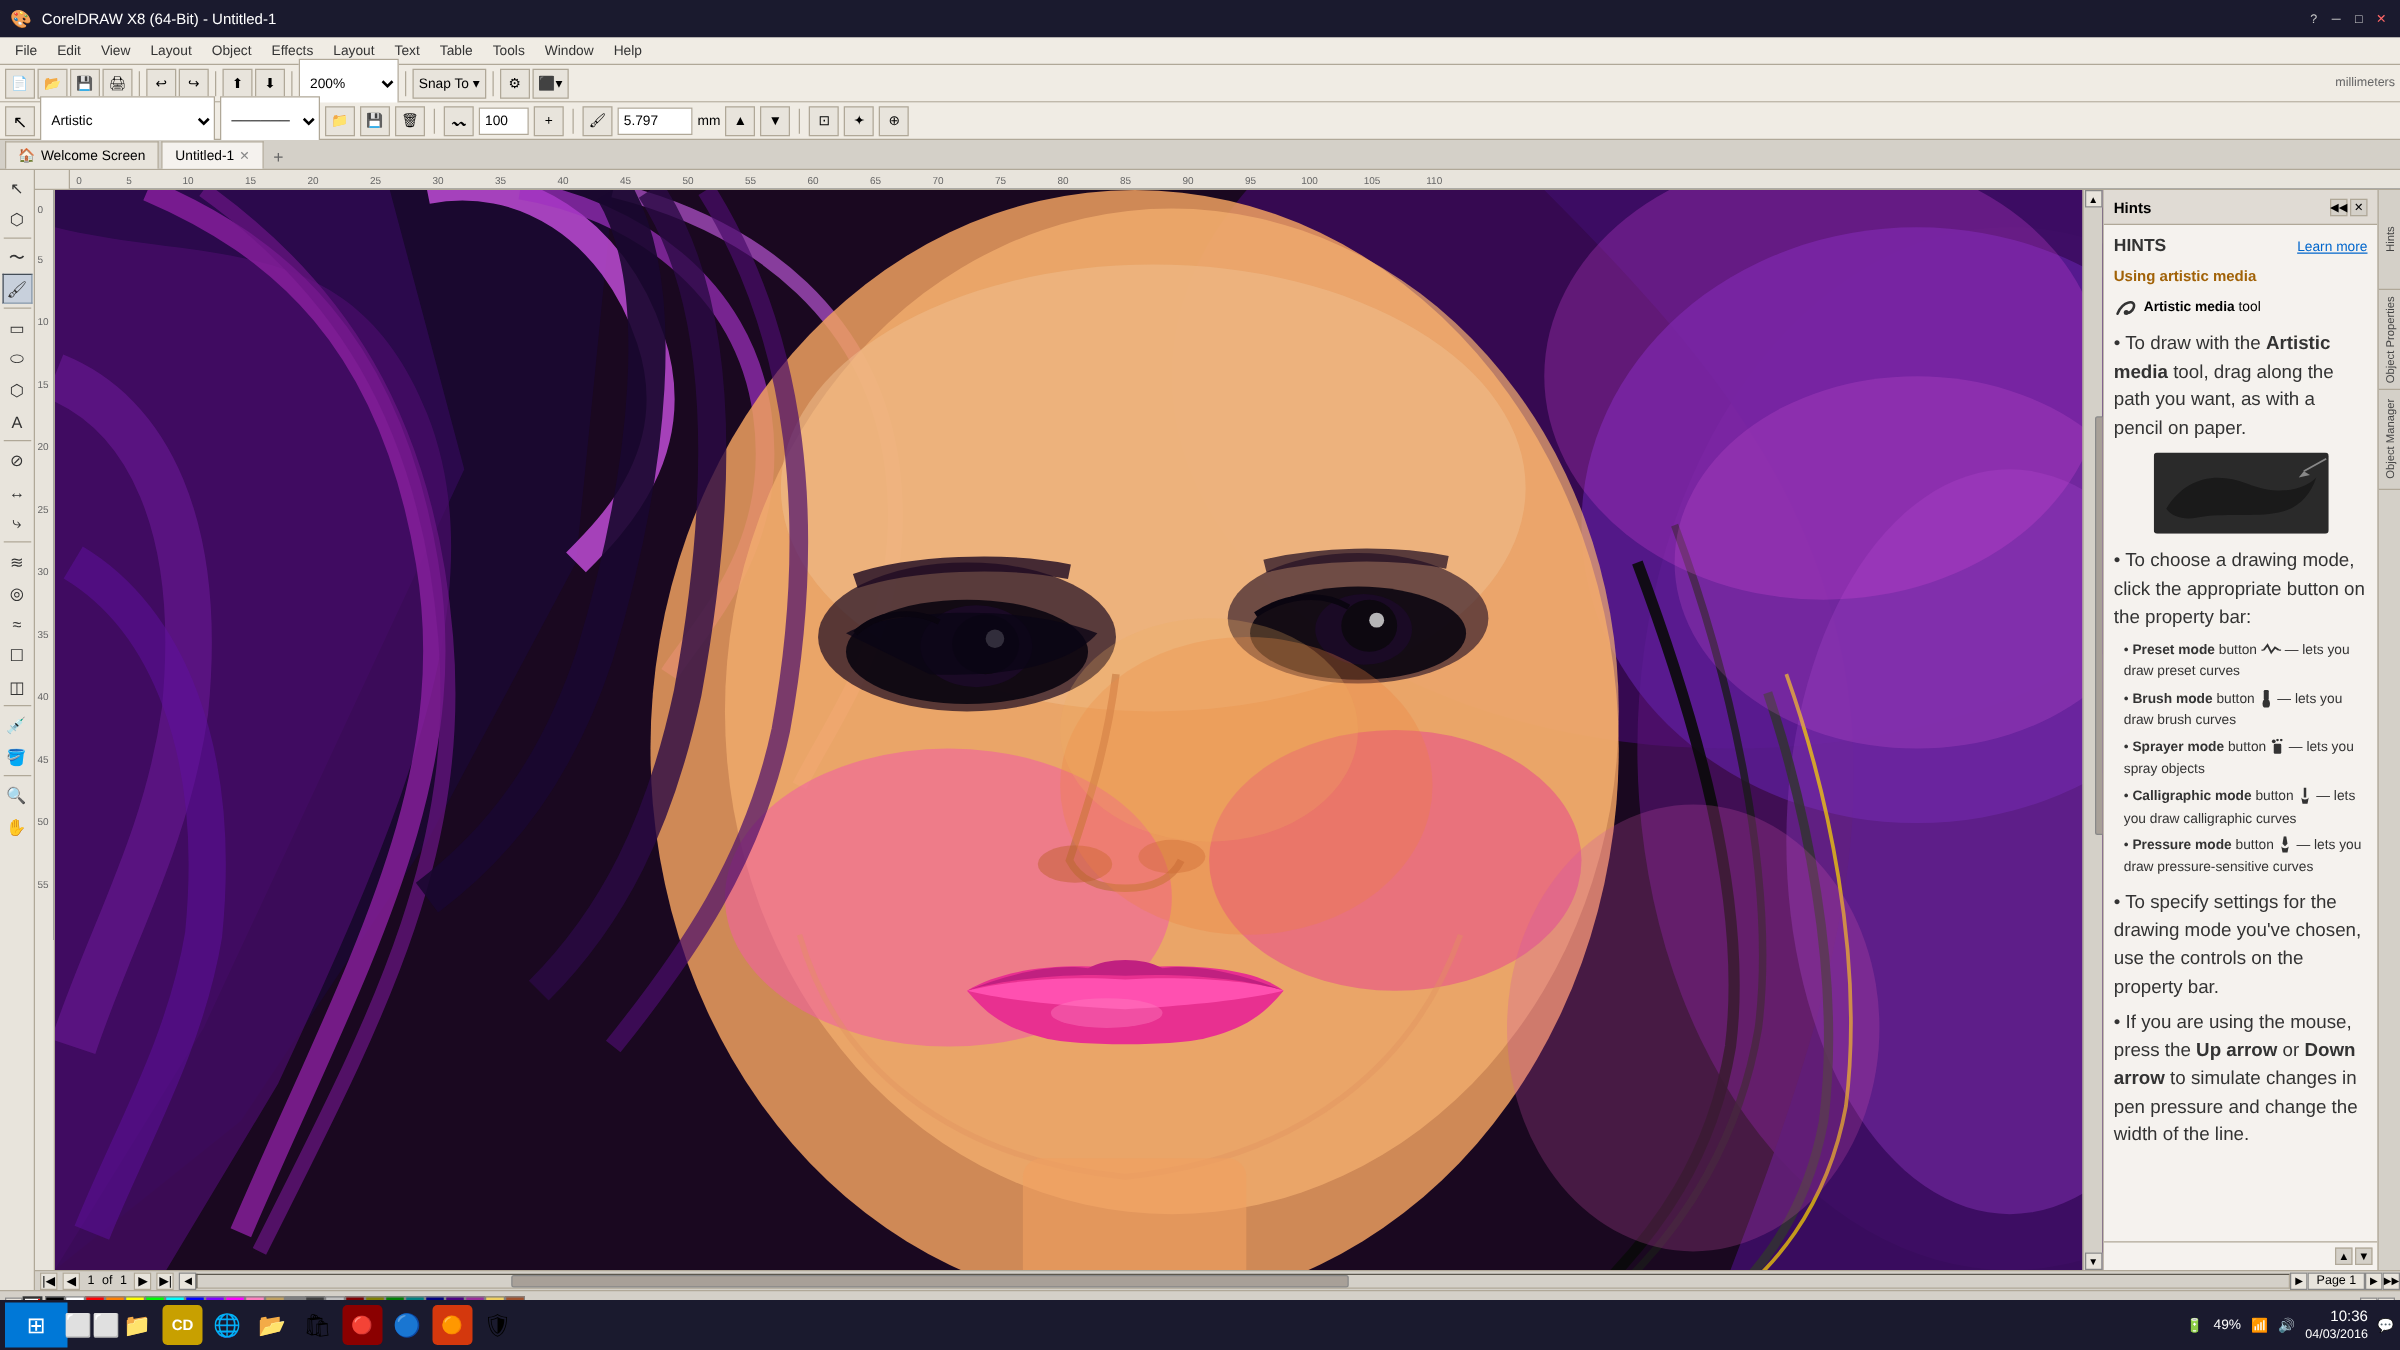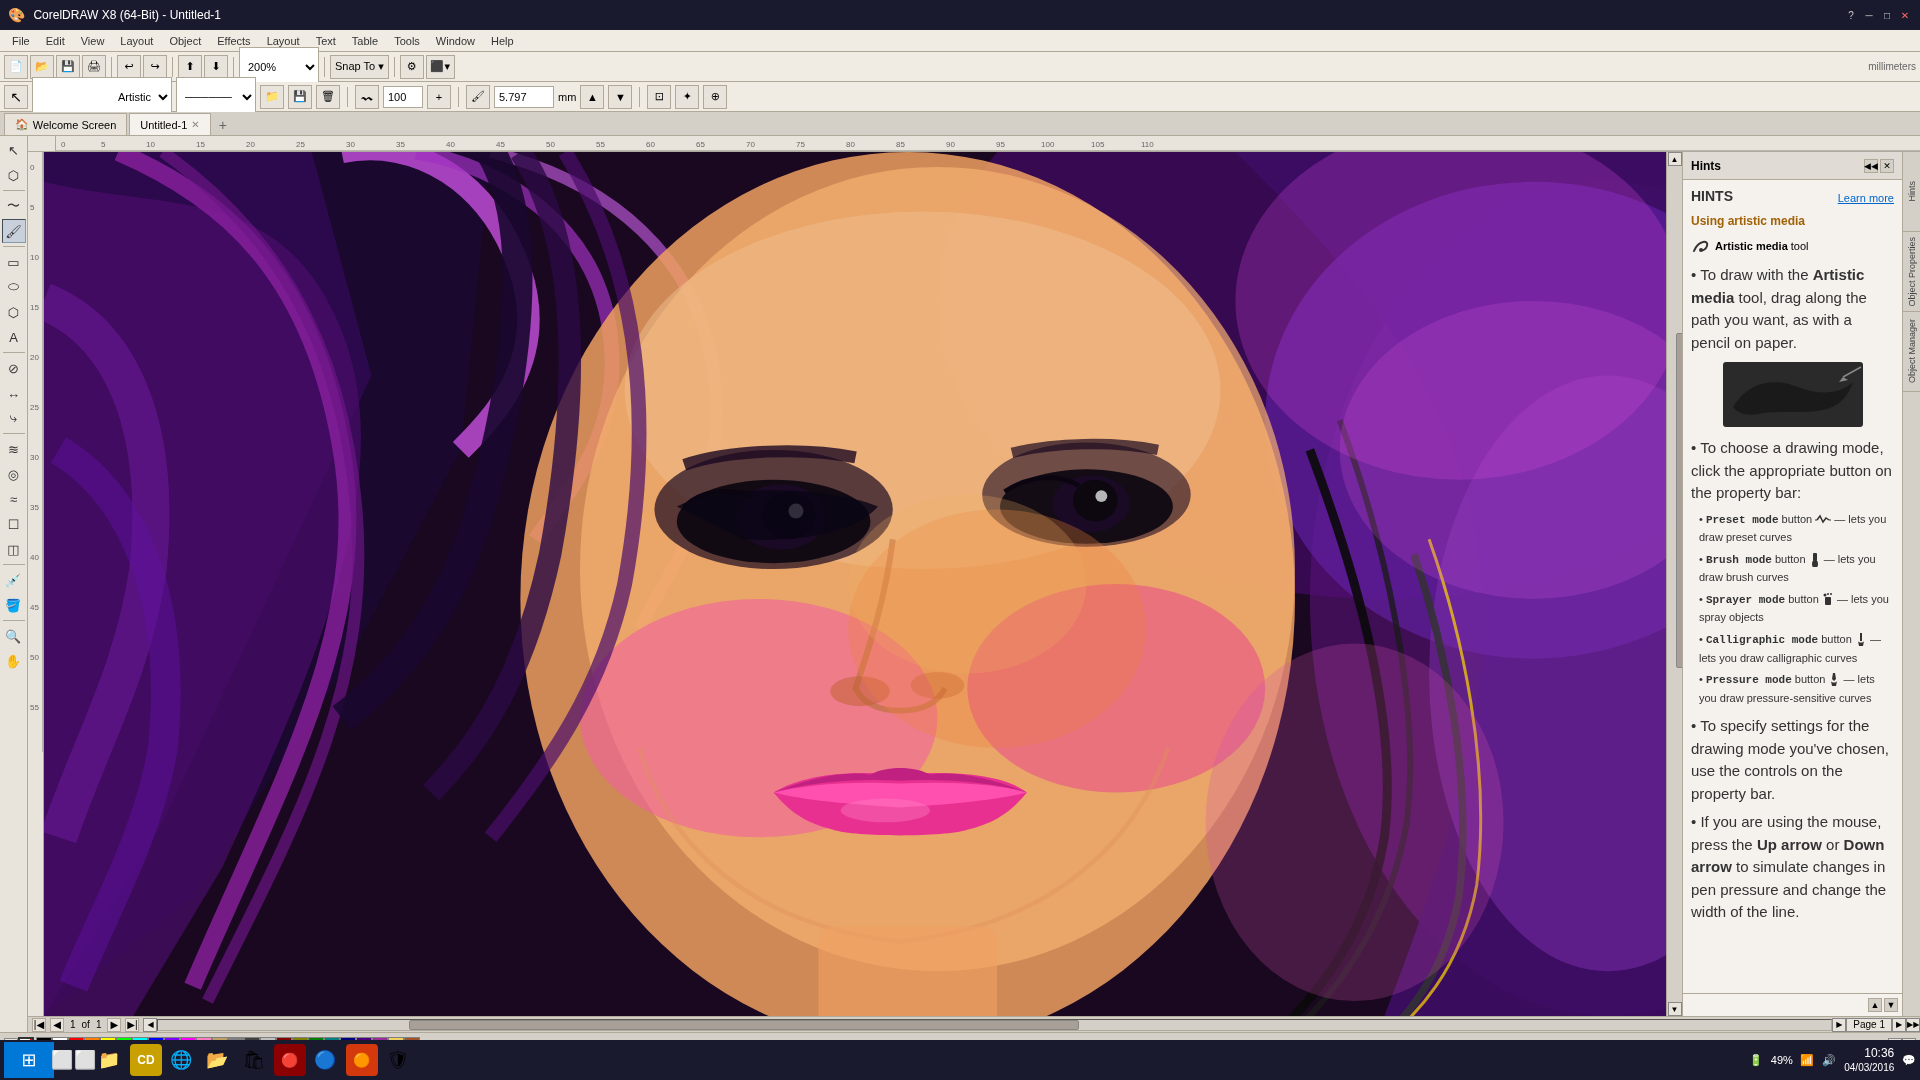--- a/index.html
+++ b/index.html
@@ -73,21 +73,21 @@
     #hints-header {
       height: 28px; background: #e0dbd4; border-bottom: 1px solid #b0a898;
       display: flex; align-items: center; padding: 0 8px; justify-content: space-between;
     }
     #hints-content { padding: 8px; overflow-y: auto; flex: 1; }
     #hints-title { font-size: 14px; font-weight: bold; color: #333; margin-bottom: 4px; }
     #hints-subtitle { font-size: 12px; font-weight: bold; color: #333; margin-bottom: 8px; }
     .hints-text { font-size: 15px; color: #333; line-height: 1.5; margin-bottom: 6px; }
     .hints-text b { font-weight: bold; }
     .hints-mode { font-size: 11px; color: #333; line-height: 1.6; padding-left: 8px; }
-    .hints-mode b { font-weight: bold; font-family: Liberation Mono, monospace; }
+    .hints-mode b { font-weight: bold; }
     .learn-more { color: #0066cc; cursor: pointer; font-size: 11px; text-decoration: underline; }
 
     
     #tabs-row {
       height: 24px; background: #d4d0c8; border-bottom: 1px solid #b0a898;
       display: flex; align-items: flex-end; padding-left: 4px;
     }
     .tab {
       height: 22px; padding: 0 10px; background: #e8e4dc; border: 1px solid #b0a898;
       border-bottom: none; cursor: pointer; display: flex; align-items: center; gap: 4px;
@@ -227,21 +227,21 @@
     <div class="tb-separator"></div>
     <button class="tb-btn">Snap To ▾</button>
     <div class="tb-separator"></div>
     <button class="tb-btn">⚙</button>
     <button class="tb-btn">⬛▾</button>
     <span style="font-size:10px;color:#666;margin-left:auto;">millimeters</span>
   </div>
 
   <div id="toolbar2">
     <button class="tb-btn" style="font-size:14px;">↖</button>
-    <select class="prop-select" style="width:140px;text-align:right;">
+    <select class="prop-select" style="width:140px;">
       <option>Artistic</option>
     </select>
     <select class="prop-select" style="width:80px;">
       <option>──────</option>
     </select>
     <button class="tb-btn">📁</button>
     <button class="tb-btn">💾</button>
     <button class="tb-btn">🗑</button>
     <div class="tb-separator"></div>
     <button class="tb-btn">〰</button>

